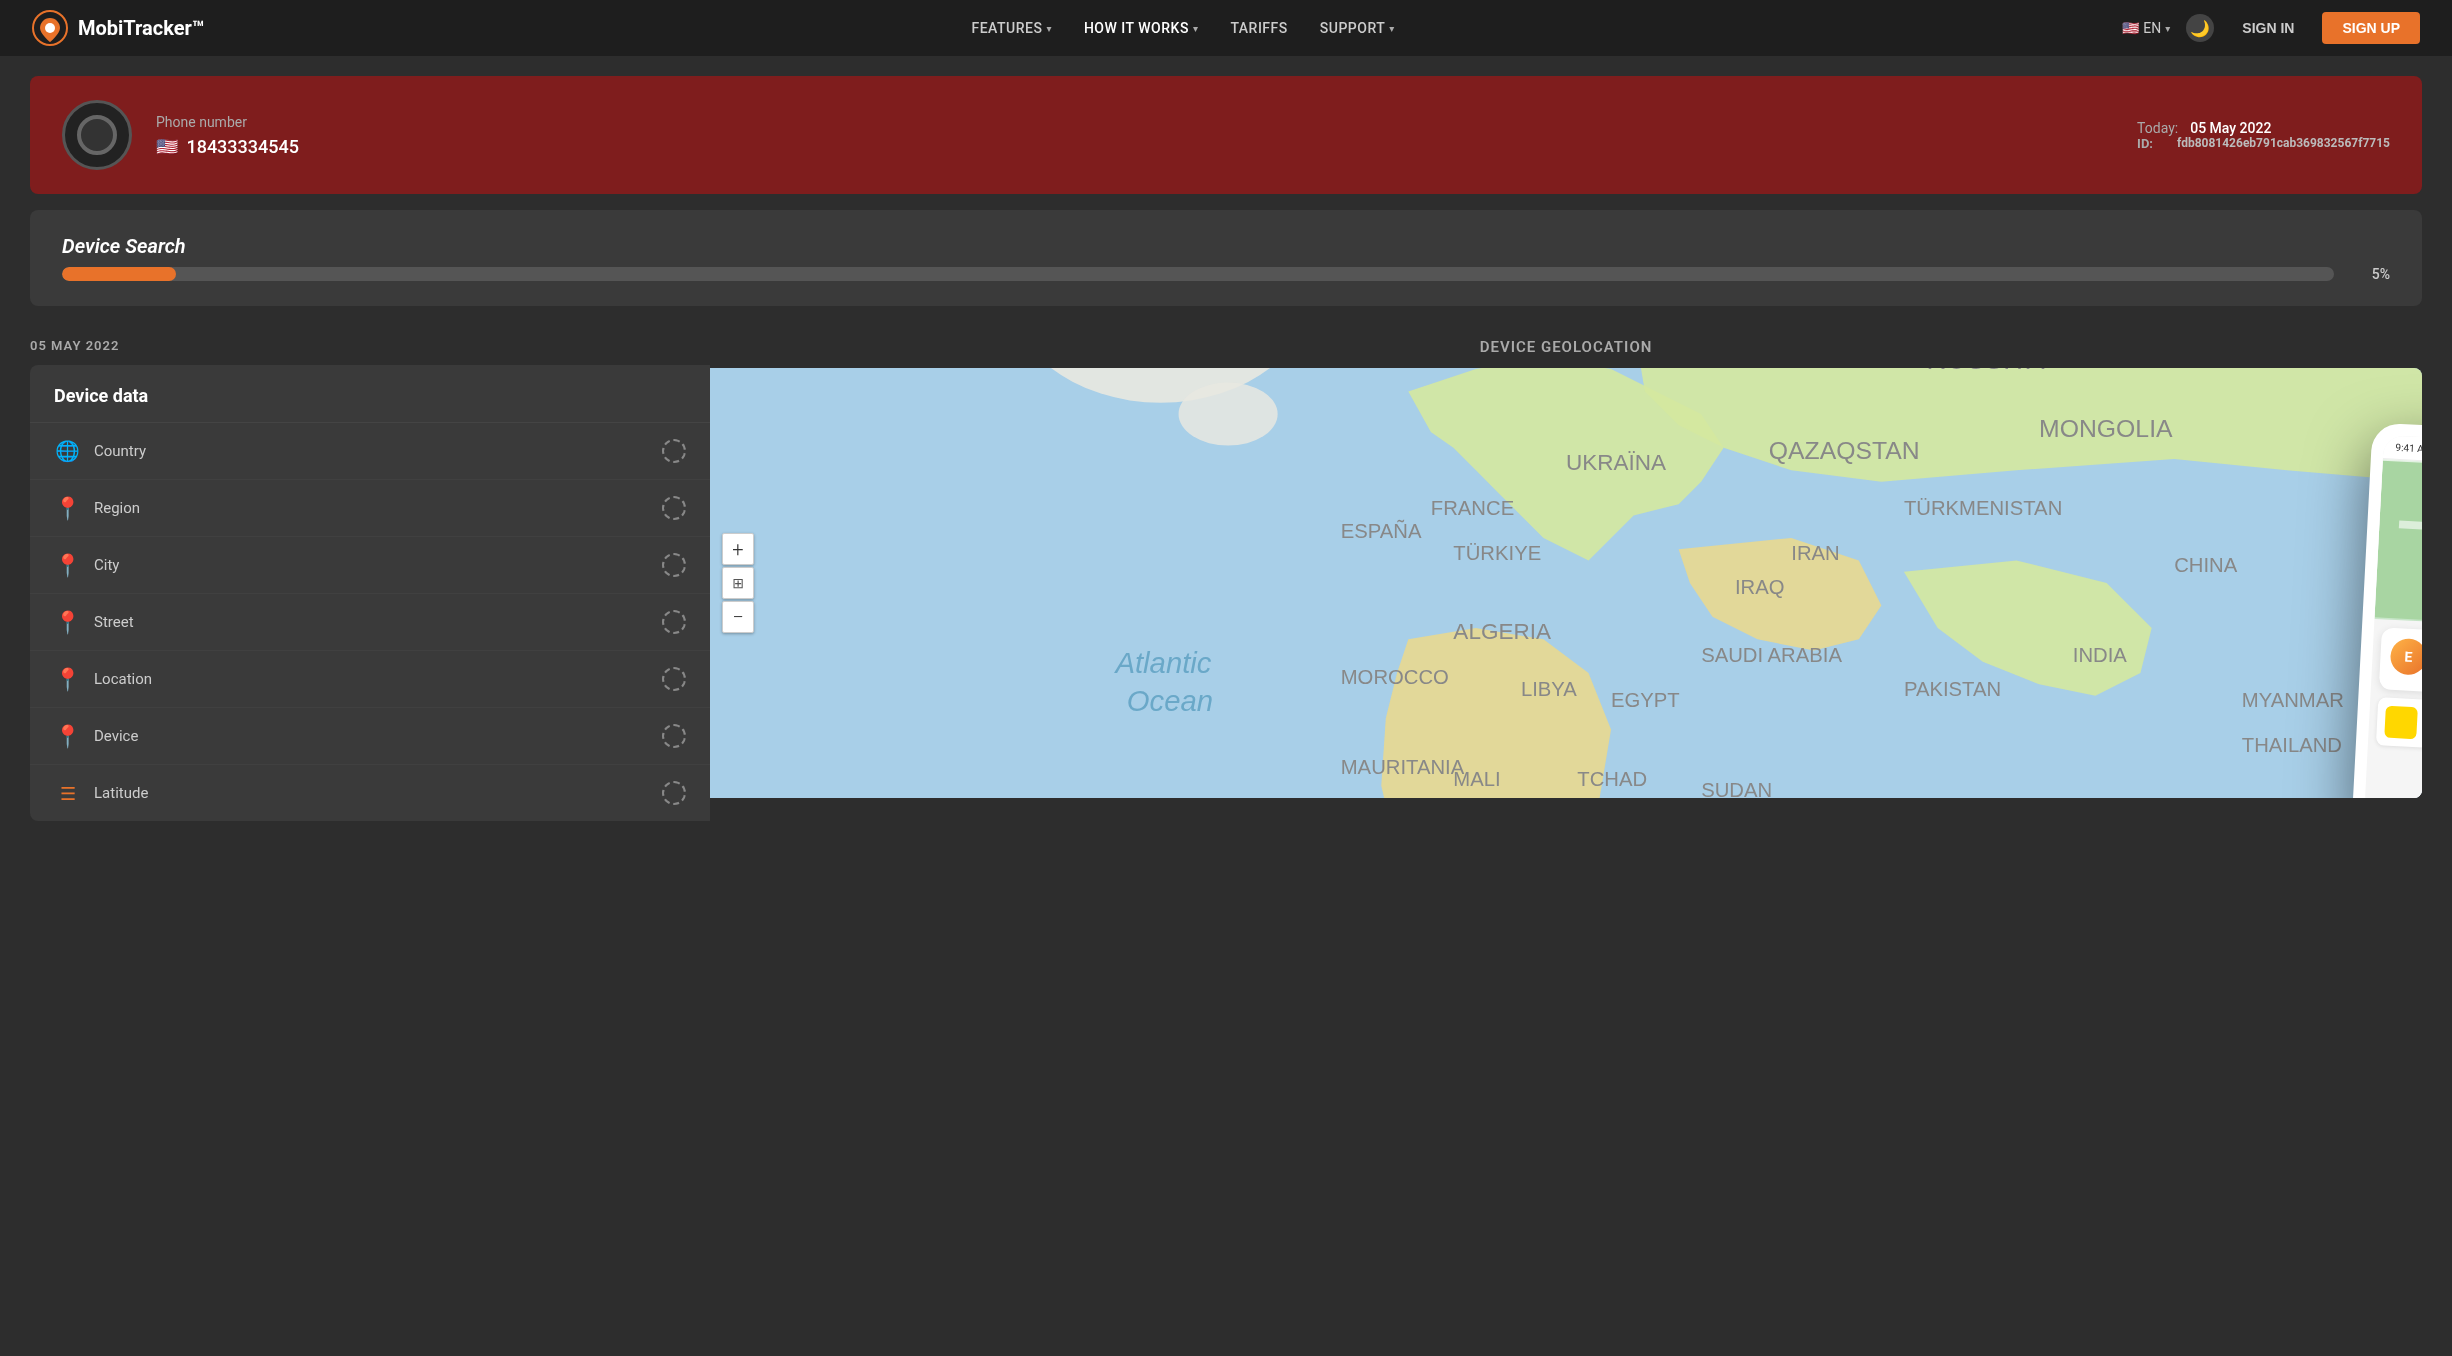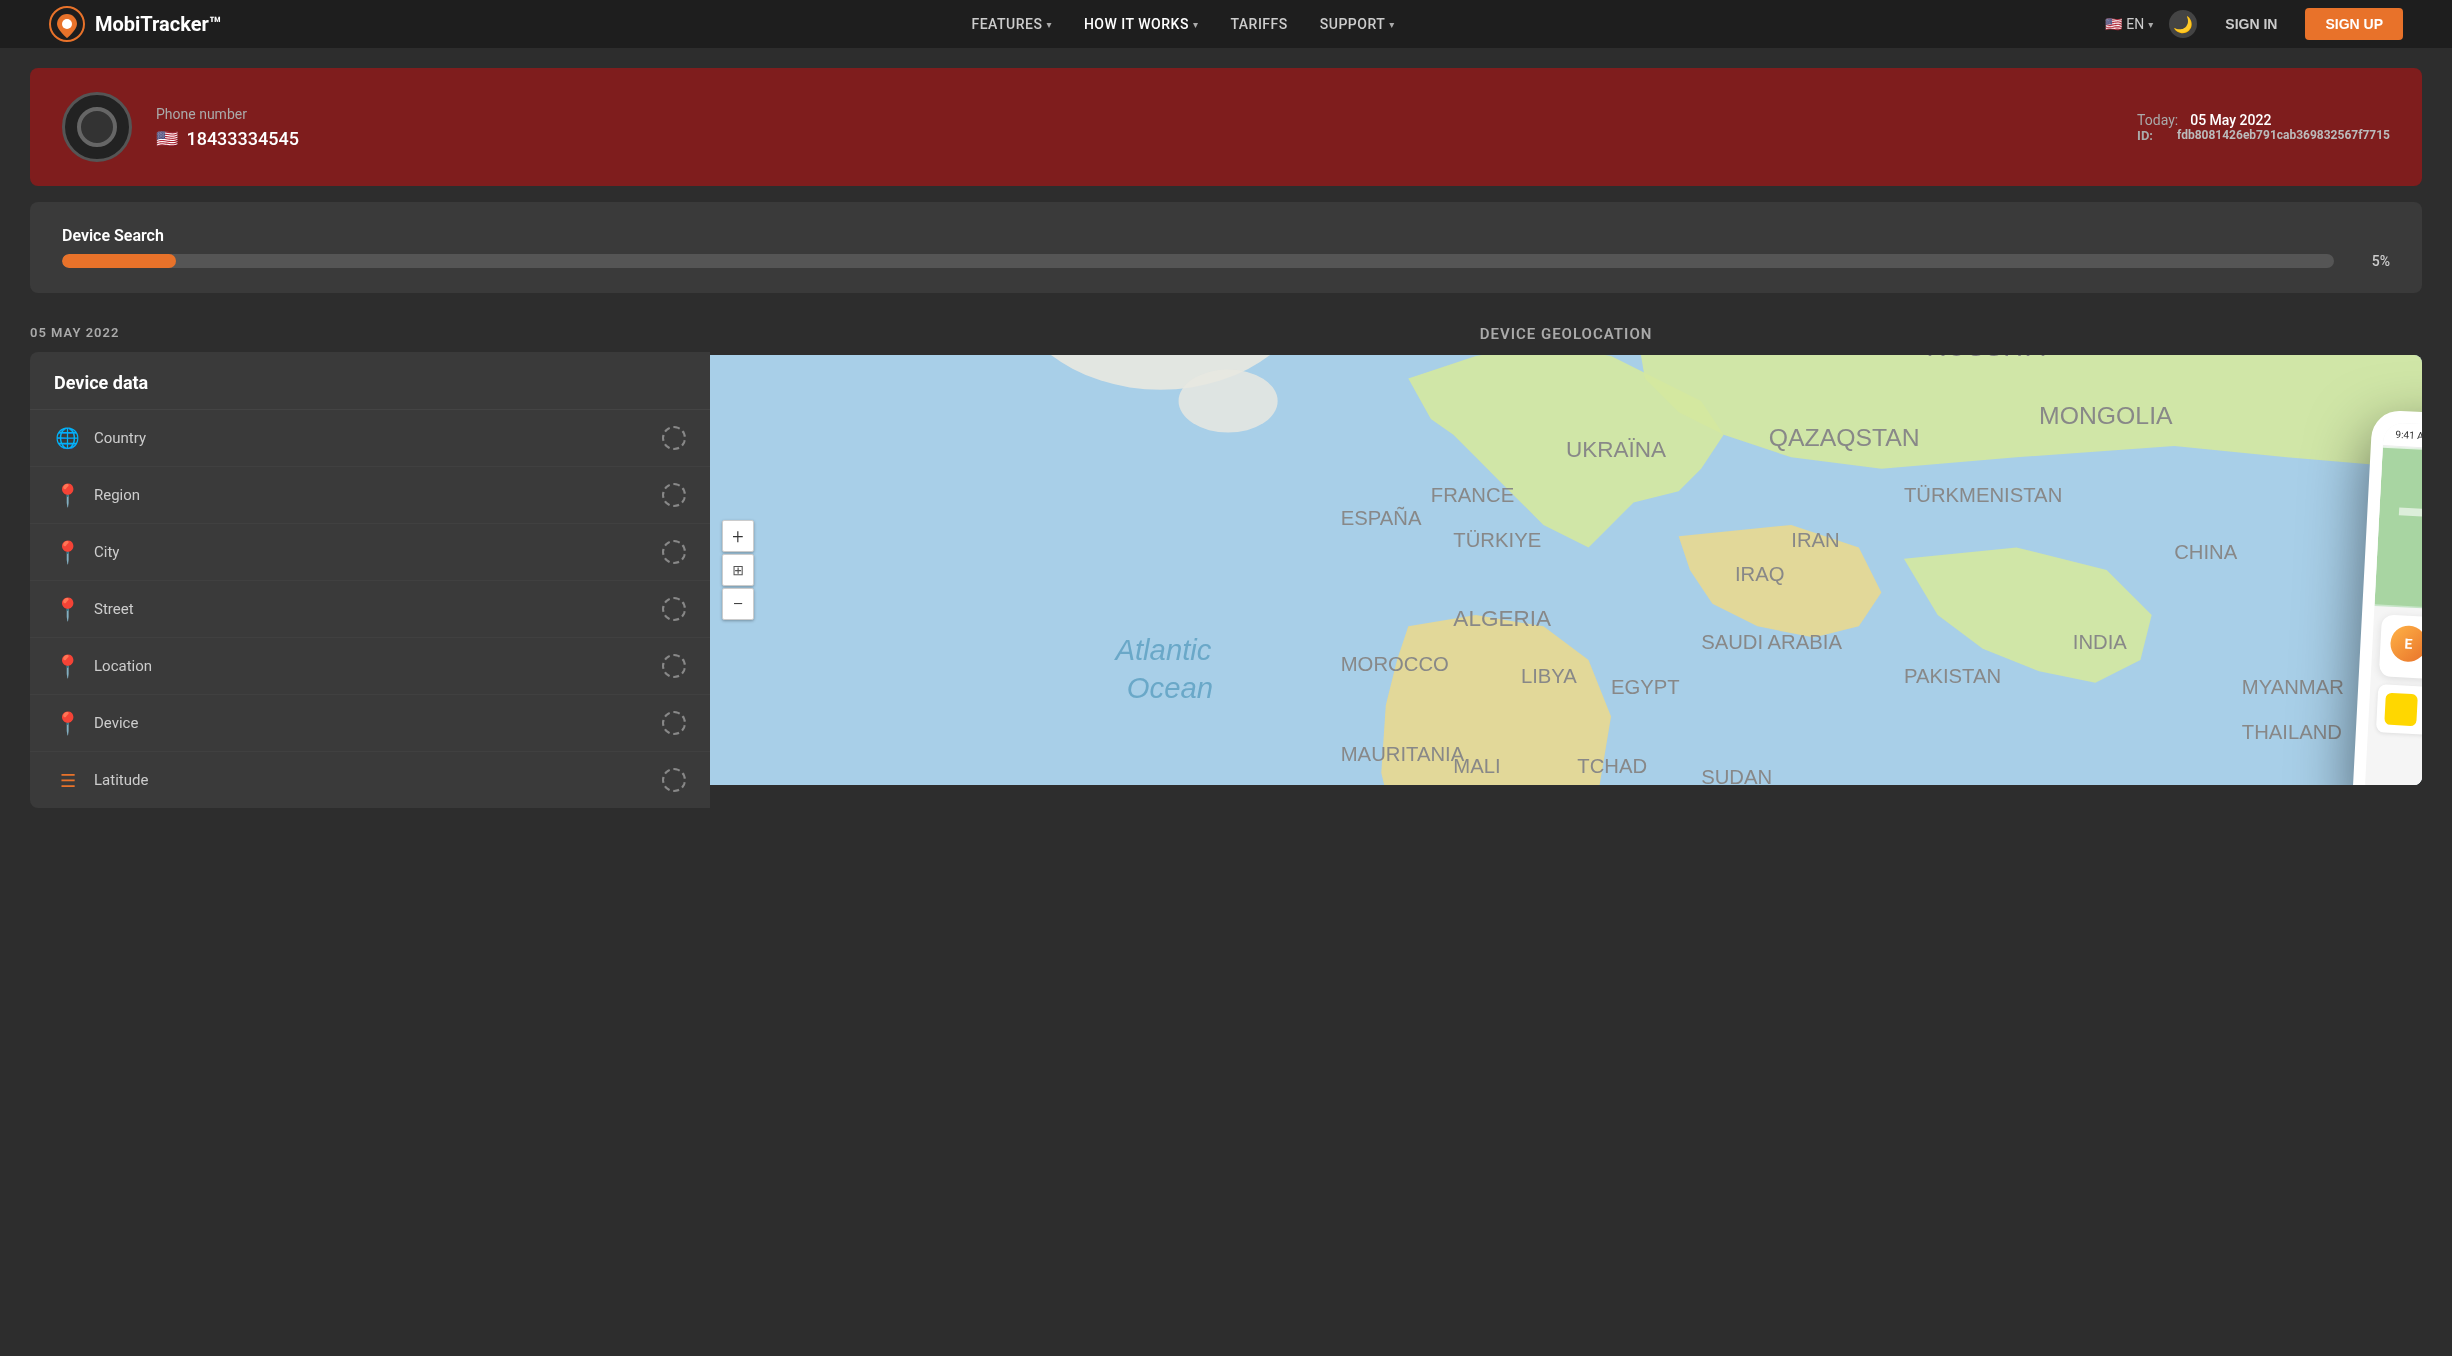--- a/index.html
+++ b/index.html
@@ -8,22 +8,22 @@
       background: #2d2d2d;
       min-height: 100vh;
       overflow-x: hidden;
     }
 
     
     nav {
       background: #1e1e1e;
       display: flex;
       align-items: center;
-      padding: 0 49px;
-      height: 48px;
+      padding: 0 32px;
+      height: 56px;
       position: relative;
       z-index: 10;
     }
     .nav-logo {
       display: flex;
       align-items: center;
       gap: 10px;
       color: #fff;
       font-size: 20px;
       font-weight: 700;
@@ -182,23 +182,24 @@
 
     
     .device-search-card {
       background: #3a3a3a;
       border-radius: 8px;
       padding: 24px 32px;
       margin-bottom: 20px;
     }
     .device-search-title {
       color: #fff;
-      font-size: 16px;
+      font-size: 20px;
       font-weight: 600;
       margin-bottom: 8px;
+      font-style: italic;
     }
     .device-search-subtitle {
       color: #aaa;
       font-size: 14px;
       margin-bottom: 20px;
     }
     .device-search-subtitle strong {
       color: #fff;
       font-weight: 700;
     }

